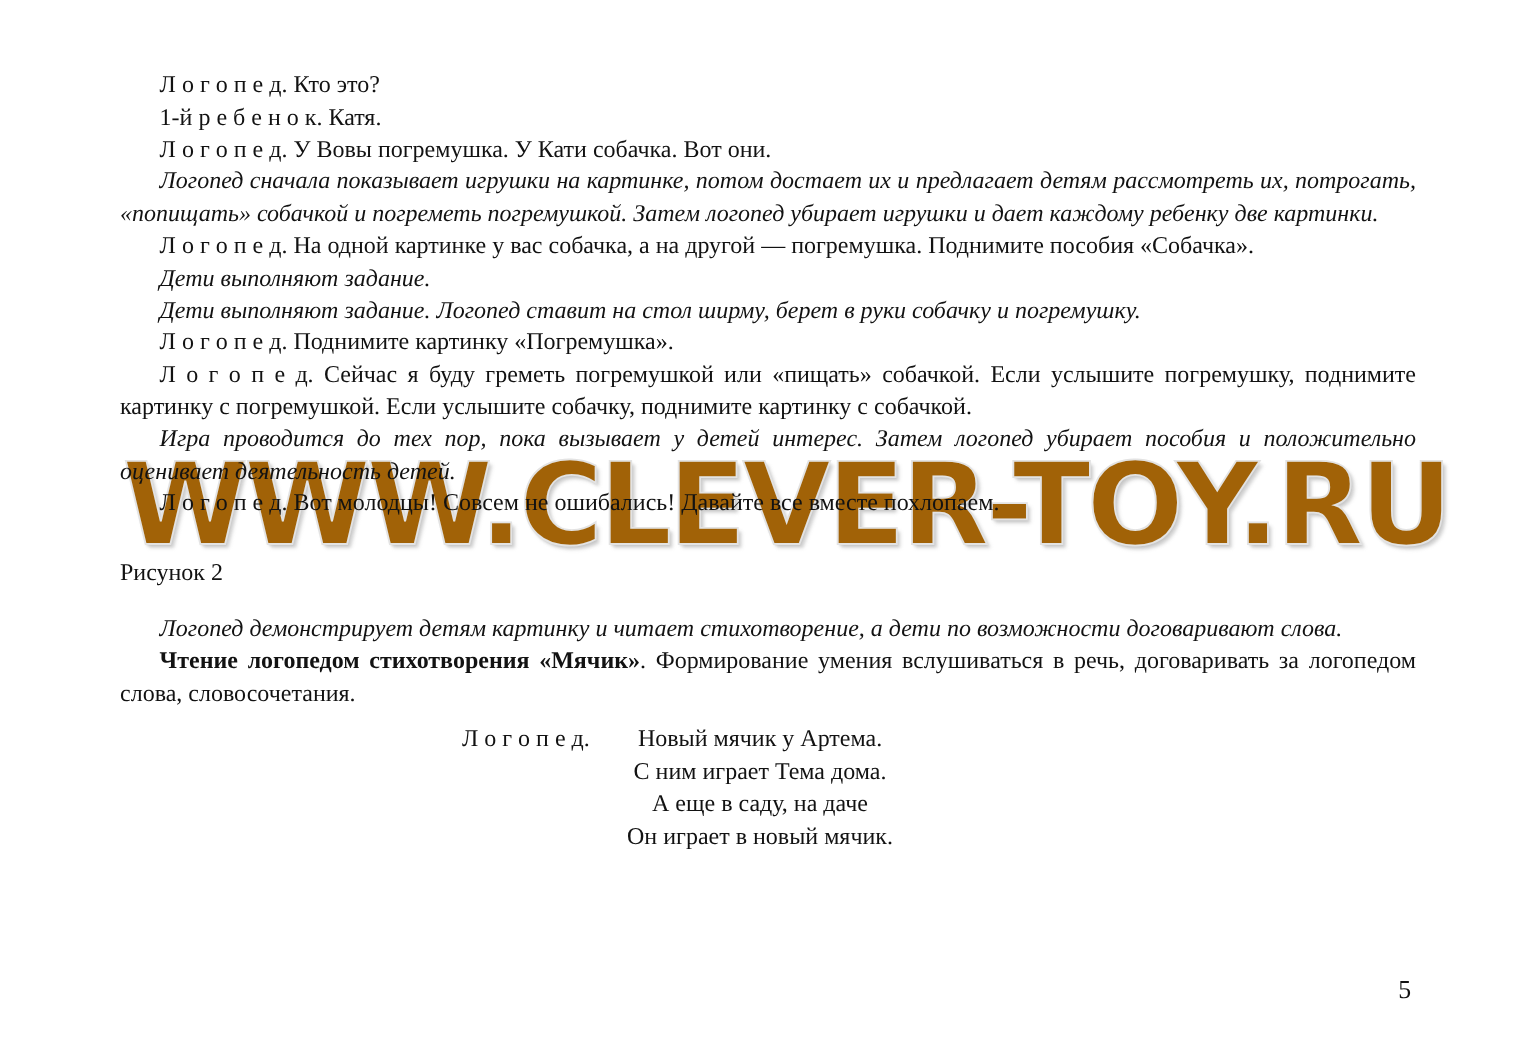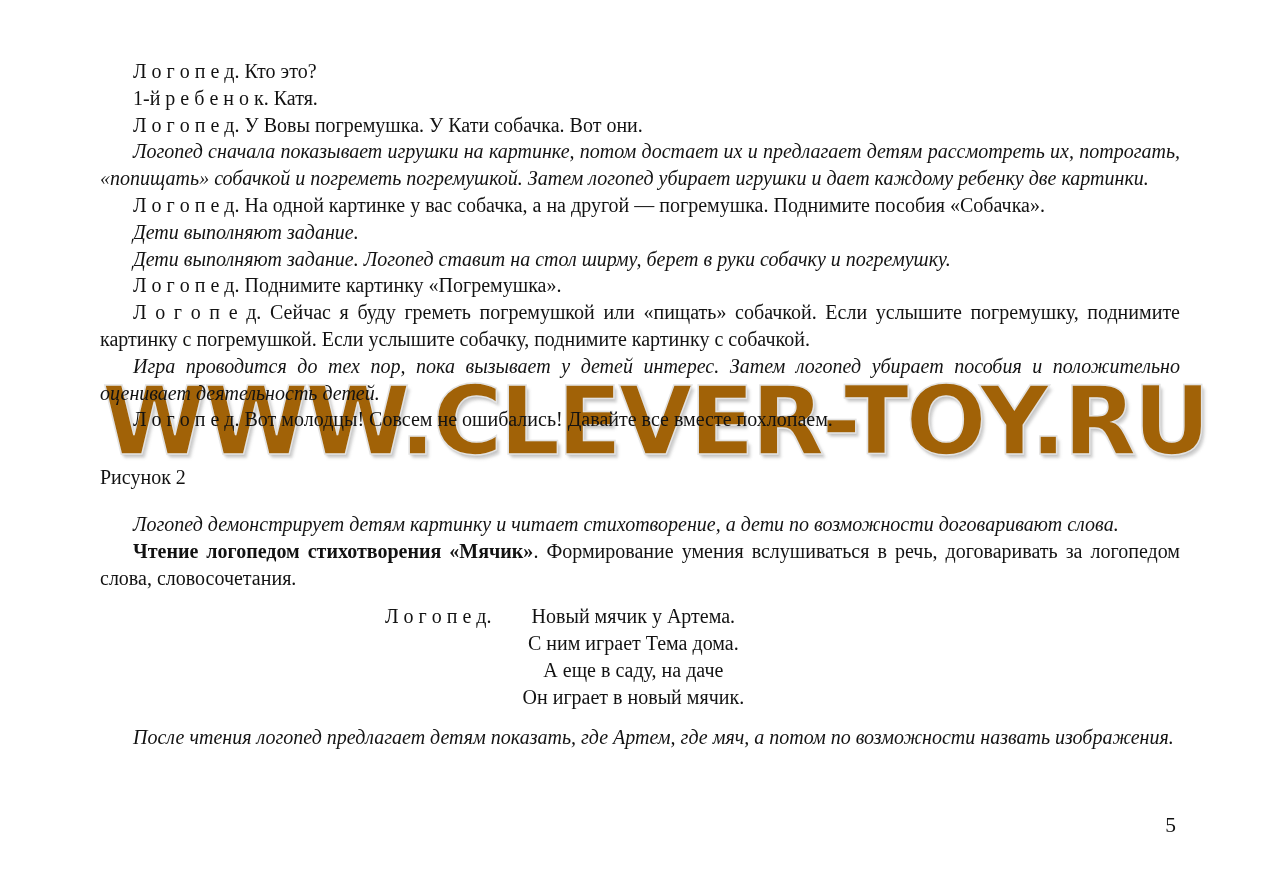--- a/index.html
+++ b/index.html
@@ -121,17 +121,16 @@
   <div class="poem-block">
     <span class="poem-speaker">Л о г о п е д.</span>
     <div class="poem-lines">
       <div class="poem-line">Новый мячик у Артема.</div>
       <div class="poem-line">С ним играет Тема дома.</div>
       <div class="poem-line">А еще в саду, на даче</div>
       <div class="poem-line">Он играет в новый мячик.</div>
     </div>
   </div>
 
-  <p class="para stage">После чтения логопед предлагает детям показать, где Артем, где мяч, а потом по возможности назвать изображения.</p>
 
 </main>
 
 <div class="page-number">5</div>
 
 </body></html>

